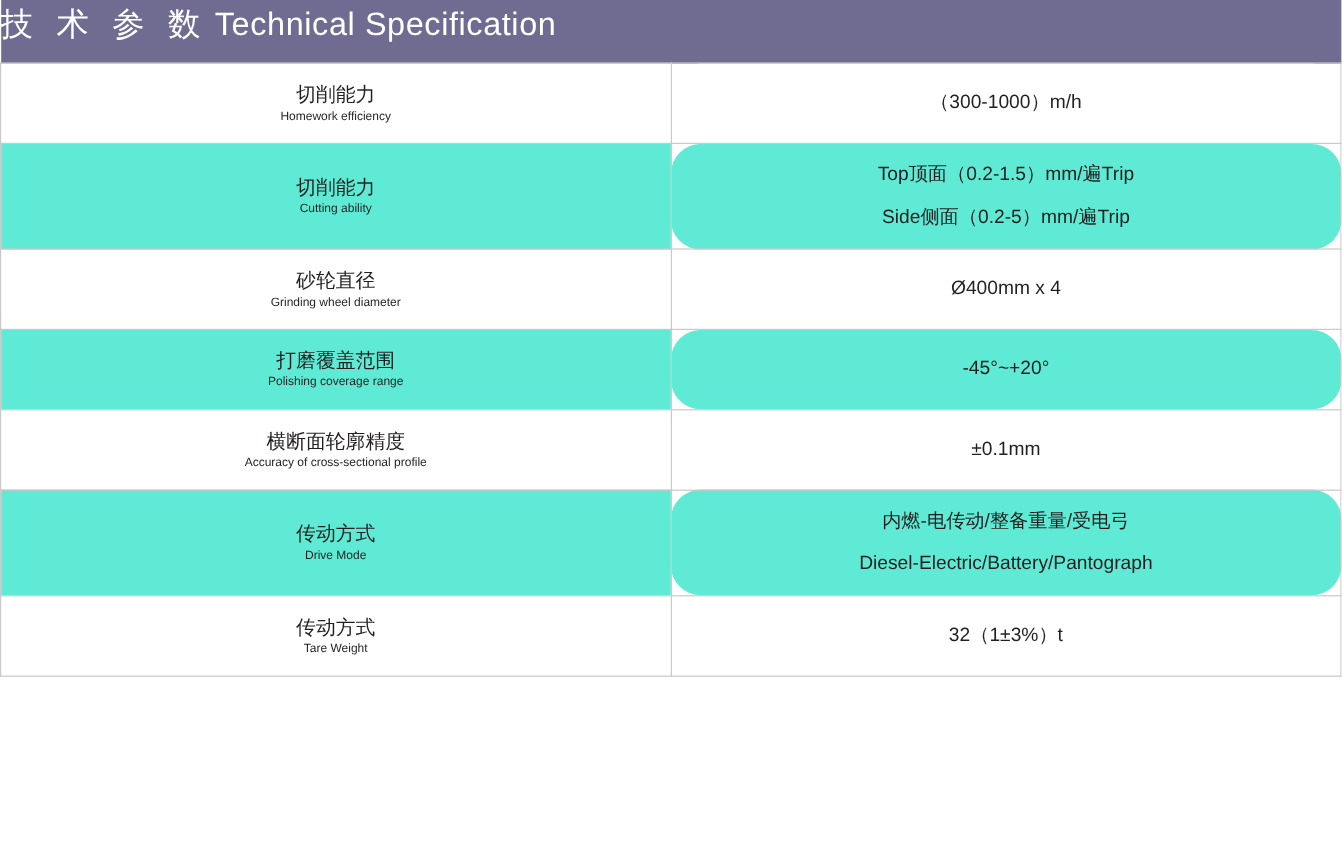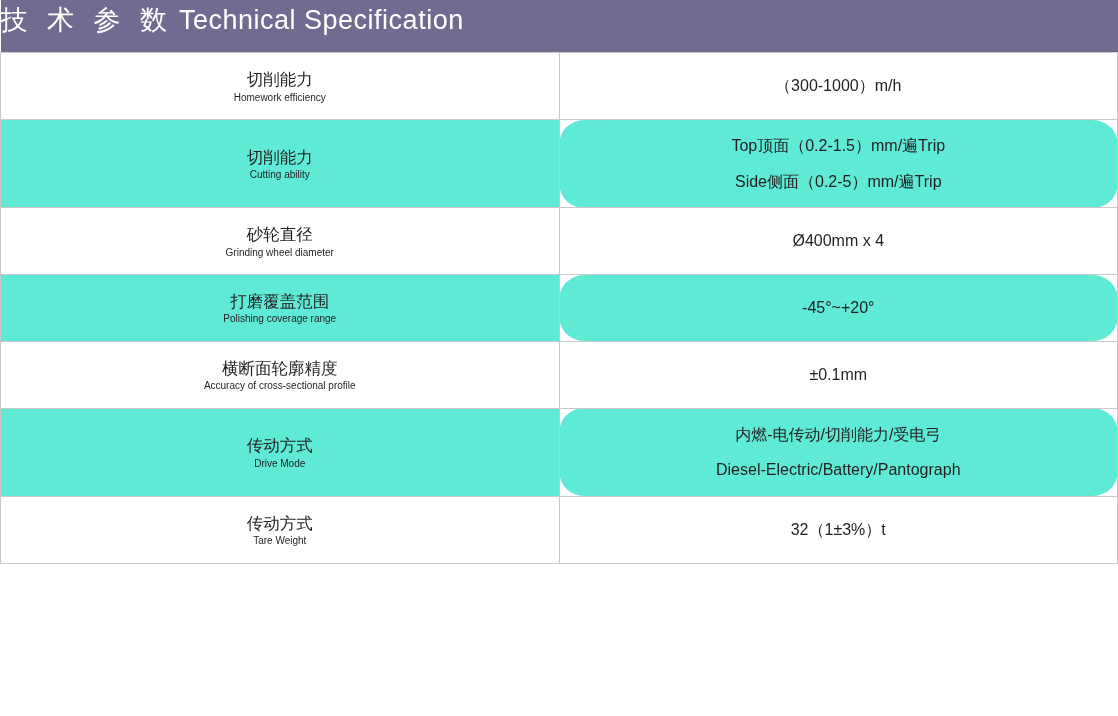--- a/index.html
+++ b/index.html
@@ -153,21 +153,21 @@
 
     <tr class="row-grey">
       <td class="col-label">
         <div class="cell-pad">
           <div class="cn-line">传动方式</div>
           <div class="en-line">Drive Mode</div>
         </div>
       </td>
       <td class="col-value">
         <div class="cell-pad">
-          <div class="value-line">内燃-电传动/切削能力/受电弓</div>
+          <div class="value-line">内燃-电传动/整备重量/受电弓</div>
           <div class="value-line">Diesel-Electric/Battery/Pantograph</div>
         </div>
       </td>
     </tr>
 
     <tr class="row-white">
       <td class="col-label">
         <div class="cell-pad">
           <div class="cn-line">传动方式</div>
           <div class="en-line">Tare Weight</div>

